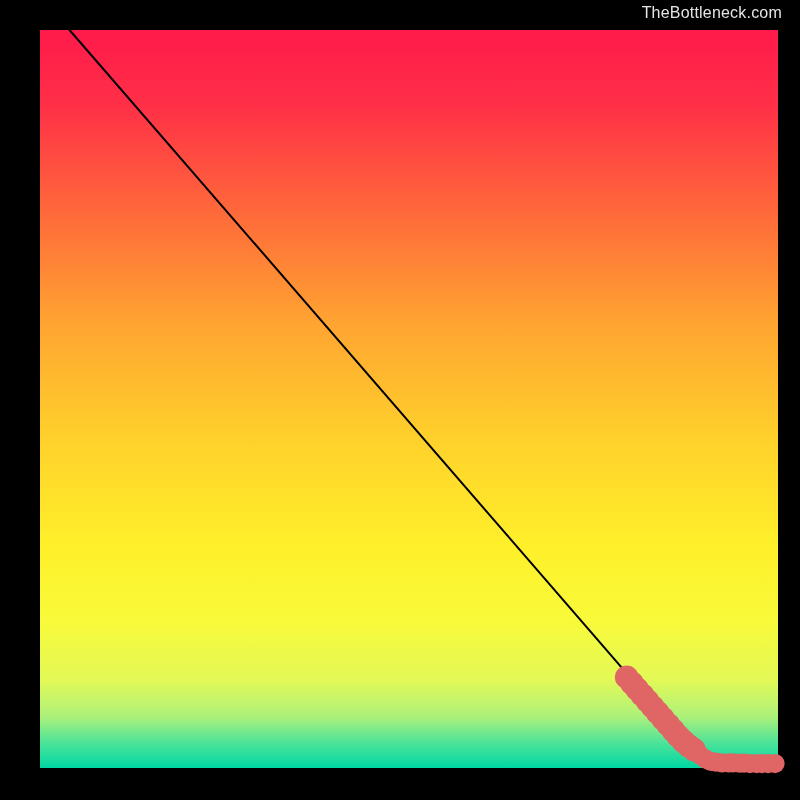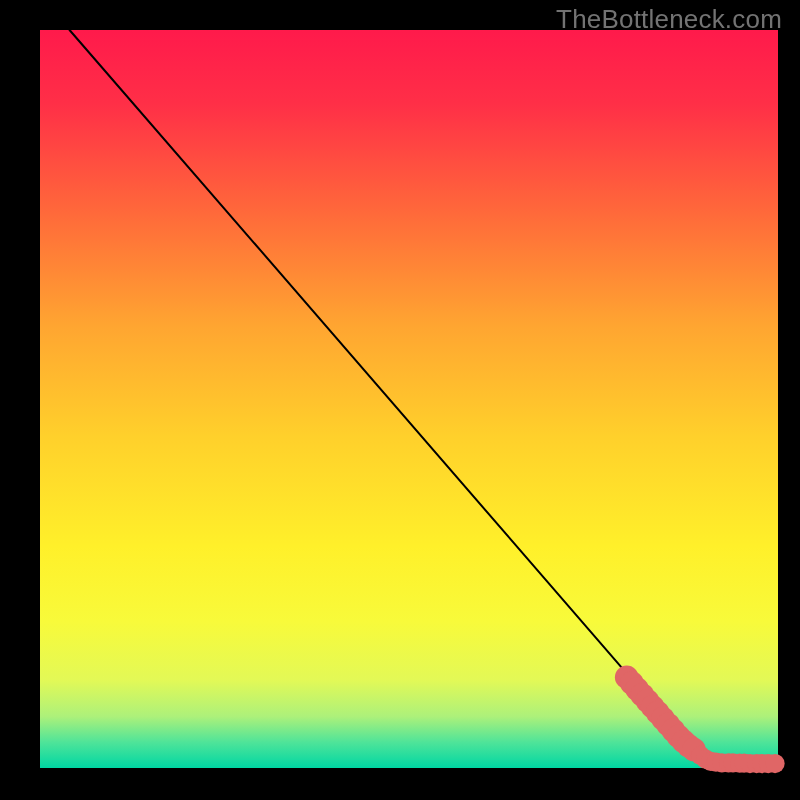--- a/index.html
+++ b/index.html
@@ -14,22 +14,22 @@
   .frame {
     position: relative;
     width: 800px;
     height: 800px;
     background: #000;
   }
   .watermark {
     position: absolute;
     top: 4px;
     right: 18px;
-    color: #737373;
-    font-size: 26px;
+    color: #e5e5e5;
+    font-size: 16px;
     font-weight: 400;
     letter-spacing: 0.2px;
     z-index: 20;
     user-select: none;
   }
   svg {
     position: absolute;
     top: 0;
     left: 0;
   }

